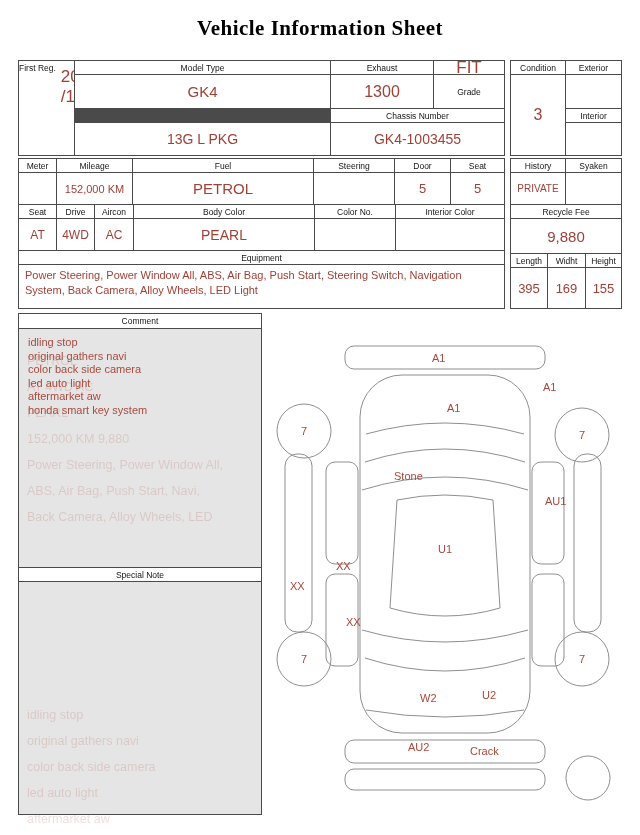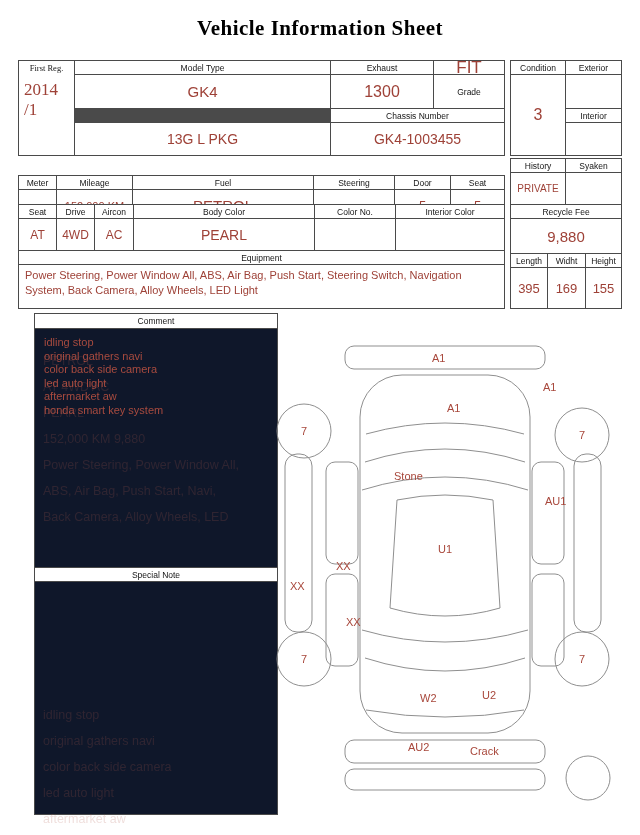--- a/index.html
+++ b/index.html
@@ -17,28 +17,28 @@
   
   .gbox{position:absolute;display:grid;gap:1px;background:var(--line);
         border:1px solid var(--line);}
   .gbox>div{background:#fff;overflow:hidden;}
   .hd{display:flex;align-items:center;justify-content:center;
       font-size:8.5px;color:var(--ink);white-space:nowrap;}
   .val{display:flex;align-items:center;justify-content:center;
        color:var(--red);white-space:nowrap;}
   .s17{font-size:17px}.s16{font-size:16px}.s15{font-size:15px}.s14{font-size:14px}
   .s13{font-size:13px}.s12{font-size:12px}.s11{font-size:11px}.s10{font-size:10px}
-  .firstreg{display:flex;flex-direction:column;font-family:Liberation Serif, serif;}
+  .firstreg{display:flex;flex-direction:row;}
   .firstreg .hd{height:13px;flex:none;}
   .firstreg .frval{color:var(--red);font-size:17px;line-height:1.15;
                    padding:6px 0 0 5px;white-space:pre-line;}
   .eq{display:block;padding:3px 6px;font-size:11px;line-height:1.35;
       color:var(--red);white-space:normal;}
   
-  .cbox{position:absolute;border:1px solid var(--line);background:#0f172a;margin-left:16px;}
+  .cbox{position:absolute;border:1px solid var(--line);background:#e5e5e5;}
   .strip{position:absolute;left:0;right:0;height:15px;background:#fff;
          border-bottom:1px solid var(--line);display:flex;align-items:center;
          justify-content:center;font-size:8.5px;color:var(--ink);}
   .strip.mid{border-top:1px solid var(--line);}
   .lines{position:absolute;left:0;right:0;padding:6px 4px 0 9px;}
   .lines div{font-size:11px;line-height:13.5px;color:var(--red-soft);white-space:nowrap;}
   .ghost{position:absolute;left:0;right:0;color:#b05a4e;opacity:.2;
          filter:blur(.4px);pointer-events:none;}
   .ghost div{font-size:12.5px;line-height:26px;padding-left:8px;white-space:nowrap;}
   
@@ -76,21 +76,21 @@
        grid-template-columns:54px 1fr;grid-template-rows:13px 33px 13px 1fr;">
     <div class="hd">Condition</div>
     <div class="hd">Exterior</div>
     <div class="val s16" style="grid-row:2/5">3</div>
     <div class="val s12"></div>
     <div class="hd">Interior</div>
     <div class="val s12"></div>
   </div>
 
   <div class="gbox" style="left:18px;top:158px;width:487px;height:47px;
-       grid-template-columns:37px 75px 180px 80px 55px 1fr;grid-template-rows:13px 1fr;margin-top:17px;">
+       grid-template-columns:37px 75px 180px 80px 55px 1fr;grid-template-rows:13px 1fr;">
     <div class="hd">Meter</div>
     <div class="hd">Mileage</div>
     <div class="hd">Fuel</div>
     <div class="hd">Steering</div>
     <div class="hd">Door</div>
     <div class="hd">Seat</div>
     <div class="val s11"></div>
     <div class="val s11">152,000 KM</div>
     <div class="val s15">PETROL</div>
     <div class="val s12"></div>

